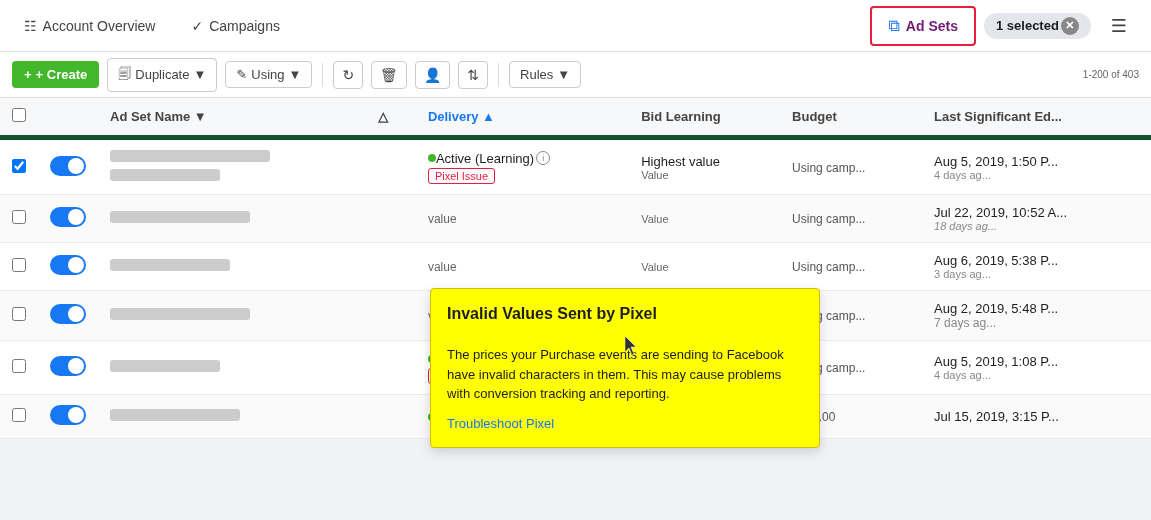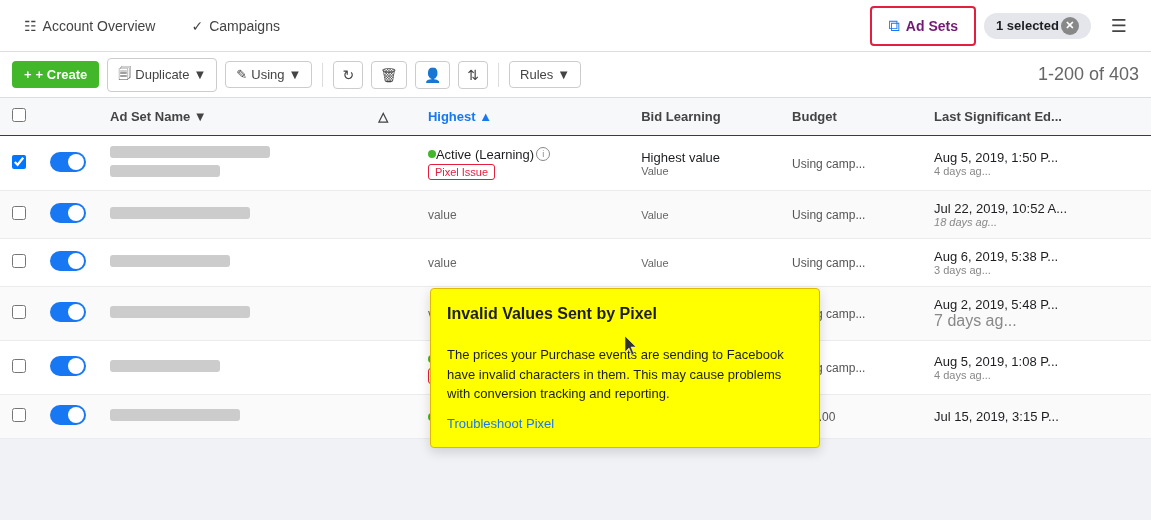--- a/index.html
+++ b/index.html
@@ -100,38 +100,38 @@
       padding: 5px 8px;
       font-size: 14px;
       cursor: pointer;
       color: #444;
       display: flex;
       align-items: center;
     }
     .pagination-text {
       margin-left: auto;
       color: #666;
-      font-size: 18px;
+      font-size: 10px;
     }
     .divider-h { width: 1px; height: 24px; background: #ddd; margin: 0 2px; }
 
     
     .table-wrap {
       position: relative;
       background: #fff;
       flex: 1;
     }
     table {
       width: 100%;
       border-collapse: collapse;
       font-size: 13px;
     }
     thead tr {
       background: #f7f8fa;
-      border-bottom: 1px solid #14532d;
+      border-bottom: 5px solid #14532d;
     }
     thead th {
       padding: 10px 12px;
       text-align: left;
       font-weight: 600;
       color: #444;
       white-space: nowrap;
     }
     thead th.sortable { cursor: pointer; }
     thead th.active-sort { color: #1877f2; }
@@ -338,21 +338,21 @@
         <th class="checkbox-cell">
           <input type="checkbox" style="">
         </th>
         <th></th>
         <th class="sortable">
           <span>Ad Set Name</span>
           <span> ▼</span>
         </th>
         <th>△</th>
         <th class="sortable active-sort">
-          <span>Highest</span>
+          <span>Delivery</span>
           <span> ▲</span>
         </th>
         <th>
           <span>Bid Learning</span>
         </th>
         <th>
           <span>Budget</span>
         </th>
         <th>
           <span>Last Significant Ed...</span>
@@ -415,21 +415,21 @@
           <td class="toggle-cell"><div class="toggle"></div></td>
           <td><span class="blurred" style="width: 140px;">&nbsp;</span></td>
           <td></td>
           <td class="delivery-cell"><span class="delivery-value">value</span></td>
           <td class="bid-strategy-cell">
             <div class="bid-sub">Value</div>
           </td>
           <td><span class="using-camp">Using camp...</span></td>
           <td>
             <div>Aug 2, 2019, 5:48 P...</div>
-            <div style="color: rgb(136, 136, 136); font-size: 16px;">7 days ag...</div>
+            <div style="color: rgb(136, 136, 136); font-size: 12px;">7 days ag...</div>
           </td>
         </tr>
         <tr>
           <td class="checkbox-cell"><input type="checkbox" style=""></td>
           <td class="toggle-cell"><div class="toggle"></div></td>
           <td><span class="blurred" style="width: 110px;">&nbsp;</span></td>
           <td></td>
           <td class="delivery-cell"><div class="delivery-active">
               <span class="dot-green"></span>
               <span>Active (Learning)</span>

